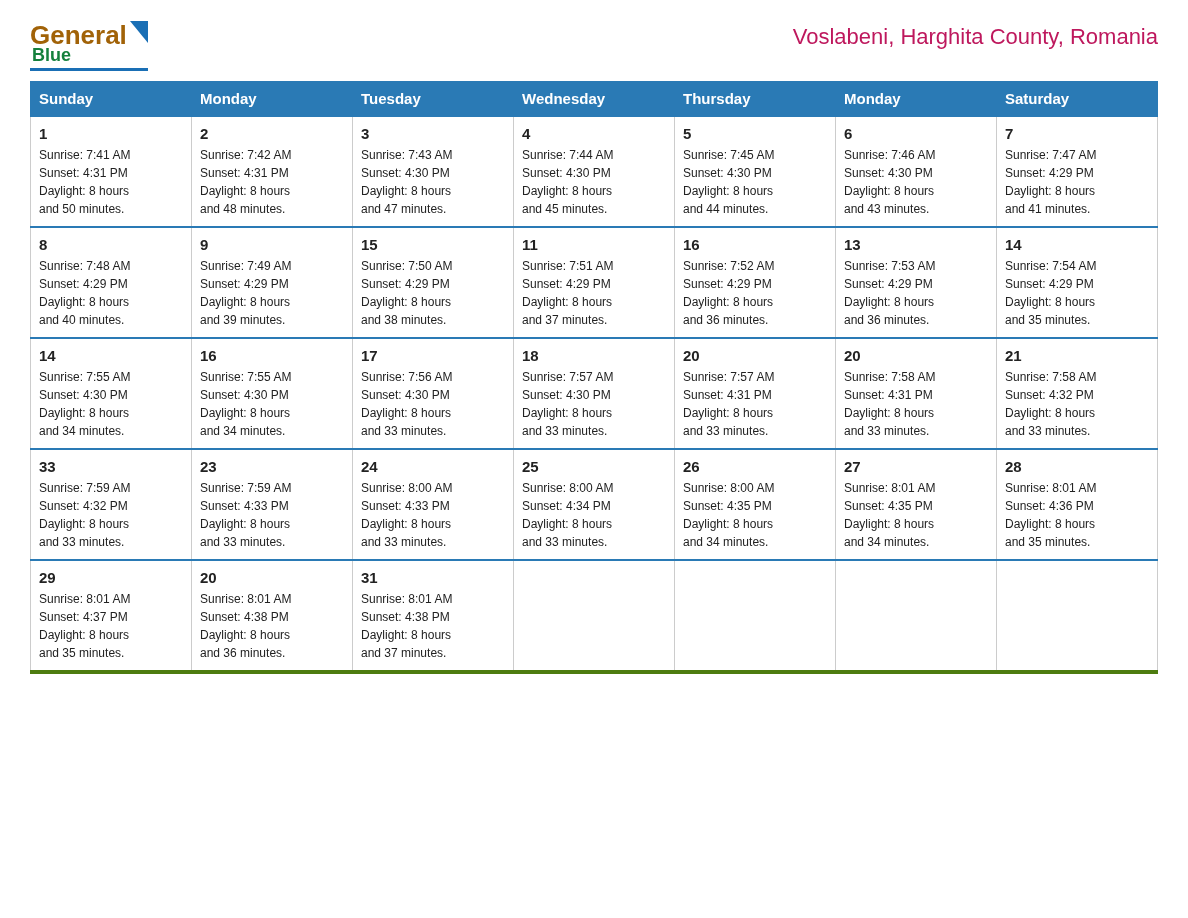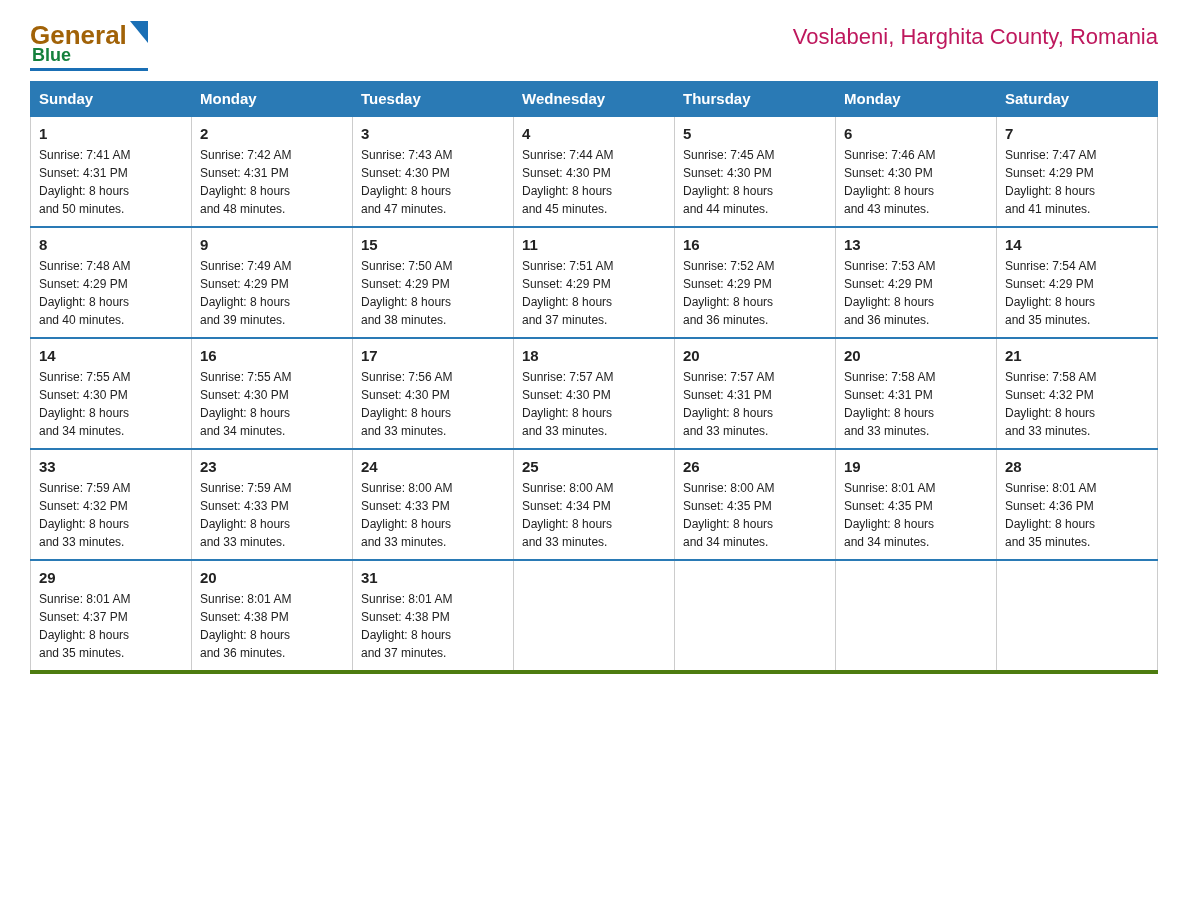--- a/index.html
+++ b/index.html
@@ -243,21 +243,21 @@
         </td>
         <td>
           <span class="day-num">25</span>
           <div class="day-info">Sunrise: 8:00 AM<br>Sunset: 4:34 PM<br>Daylight: 8 hours<br>and 33 minutes.</div>
         </td>
         <td>
           <span class="day-num">26</span>
           <div class="day-info">Sunrise: 8:00 AM<br>Sunset: 4:35 PM<br>Daylight: 8 hours<br>and 34 minutes.</div>
         </td>
         <td>
-          <span class="day-num">19</span>
+          <span class="day-num">27</span>
           <div class="day-info">Sunrise: 8:01 AM<br>Sunset: 4:35 PM<br>Daylight: 8 hours<br>and 34 minutes.</div>
         </td>
         <td>
           <span class="day-num">28</span>
           <div class="day-info">Sunrise: 8:01 AM<br>Sunset: 4:36 PM<br>Daylight: 8 hours<br>and 35 minutes.</div>
         </td>
       </tr>
       <tr>
         <td>
           <span class="day-num">29</span>

